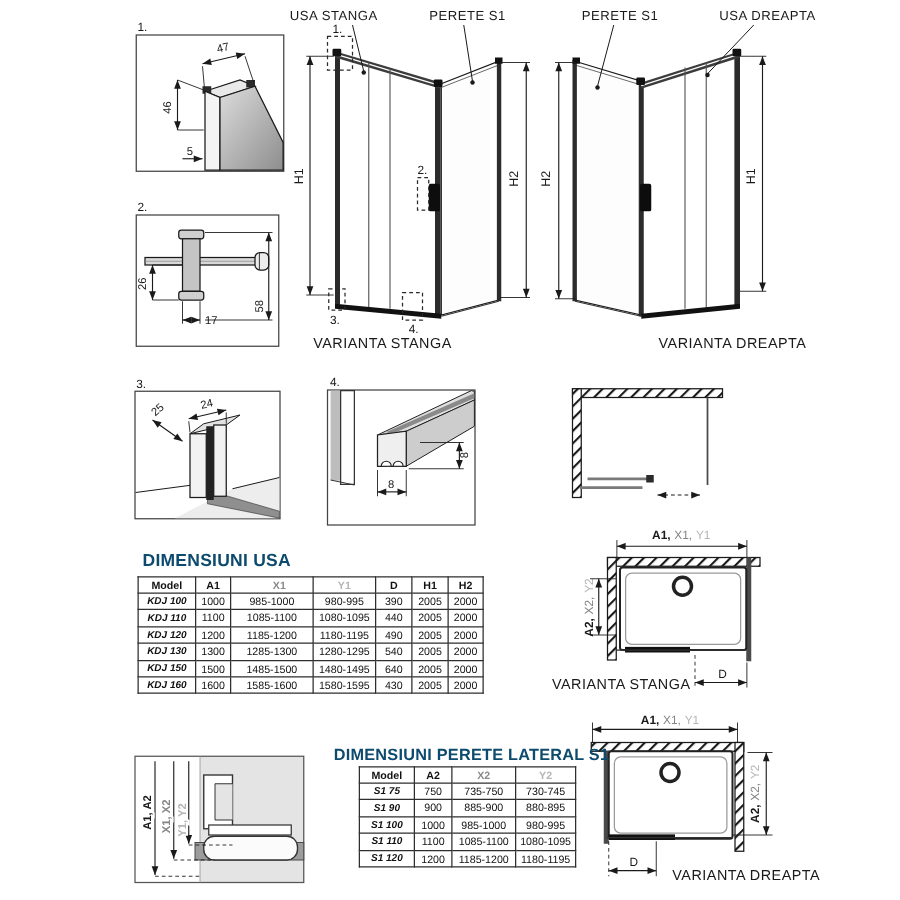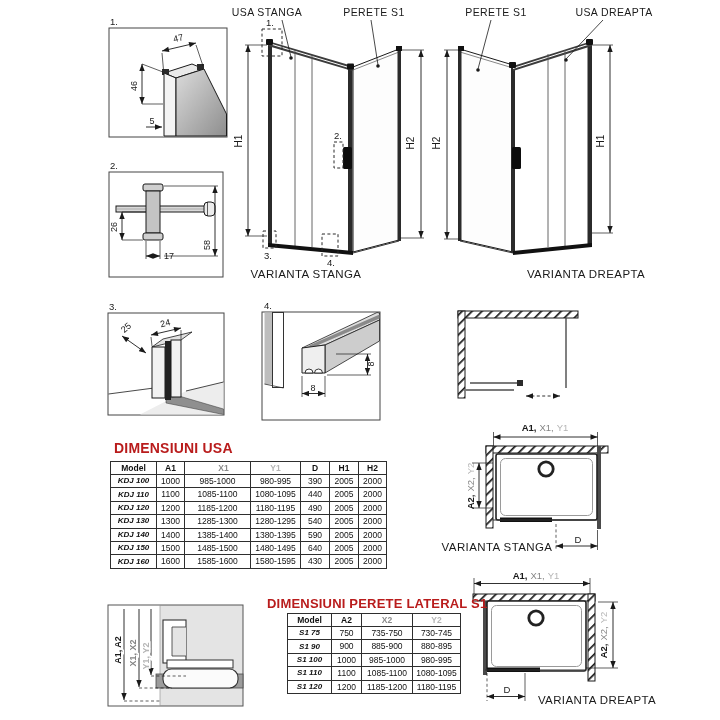--- a/index.html
+++ b/index.html
@@ -19,21 +19,21 @@
   .t-sec{font-size:9px;font-weight:bold;}
   .t-secx{fill:#858585;}
   .t-secy{fill:#b5b5b5;}
   .halo{stroke:#fff;stroke-width:3px;paint-order:stroke;}
   .box{fill:none;stroke:#444;stroke-width:1;}
   .dl{stroke:#1a1a1a;stroke-width:.9;fill:none;}
   .xl{stroke:#1a1a1a;stroke-width:.7;fill:none;}
   .dash{fill:none;stroke:#2a2a2a;stroke-width:1;stroke-dasharray:3,2.4;}
   .ddash{stroke-dasharray:3,2.4;}
 
-  .tbl-title{position:absolute;font-weight:bold;font-size:14px;color:#b91c1c;letter-spacing:.2px;}
+  .tbl-title{position:absolute;font-weight:bold;font-size:14px;color:#0c4a6e;letter-spacing:.2px;}
   .tbl-title.s1{font-size:13px;}
   table.dims{position:absolute;border-collapse:collapse;table-layout:fixed;background:#fff;color:#111;
              border:1.5px solid #2e2e2e;}
   .dims th,.dims td{border:1px solid #2e2e2e;text-align:center;vertical-align:middle;
                     padding:0 1px;font-size:8.5px;line-height:1;overflow:hidden;}
   .dims th{font-weight:bold;height:12px;}
   .dims td{height:12.4px;}
   .dims th:nth-child(3){color:#8a8a8a;}
   .dims th:nth-child(4){color:#b5b5b5;}
   .dims td:first-child{font-weight:bold;font-style:italic;font-size:8px;}
@@ -356,29 +356,20 @@
         <tr>
           <td>KDJ 130</td>
           <td>1300</td>
           <td>1285-1300</td>
           <td>1280-1295</td>
           <td>540</td>
           <td>2005</td>
           <td>2000</td>
         </tr>
         <tr>
-          <td>KDJ 140</td>
-          <td>1400</td>
-          <td>1385-1400</td>
-          <td>1380-1395</td>
-          <td>590</td>
-          <td>2005</td>
-          <td>2000</td>
-        </tr>
-        <tr>
           <td>KDJ 150</td>
           <td>1500</td>
           <td>1485-1500</td>
           <td>1480-1495</td>
           <td>640</td>
           <td>2005</td>
           <td>2000</td>
         </tr>
         <tr>
           <td>KDJ 160</td>

